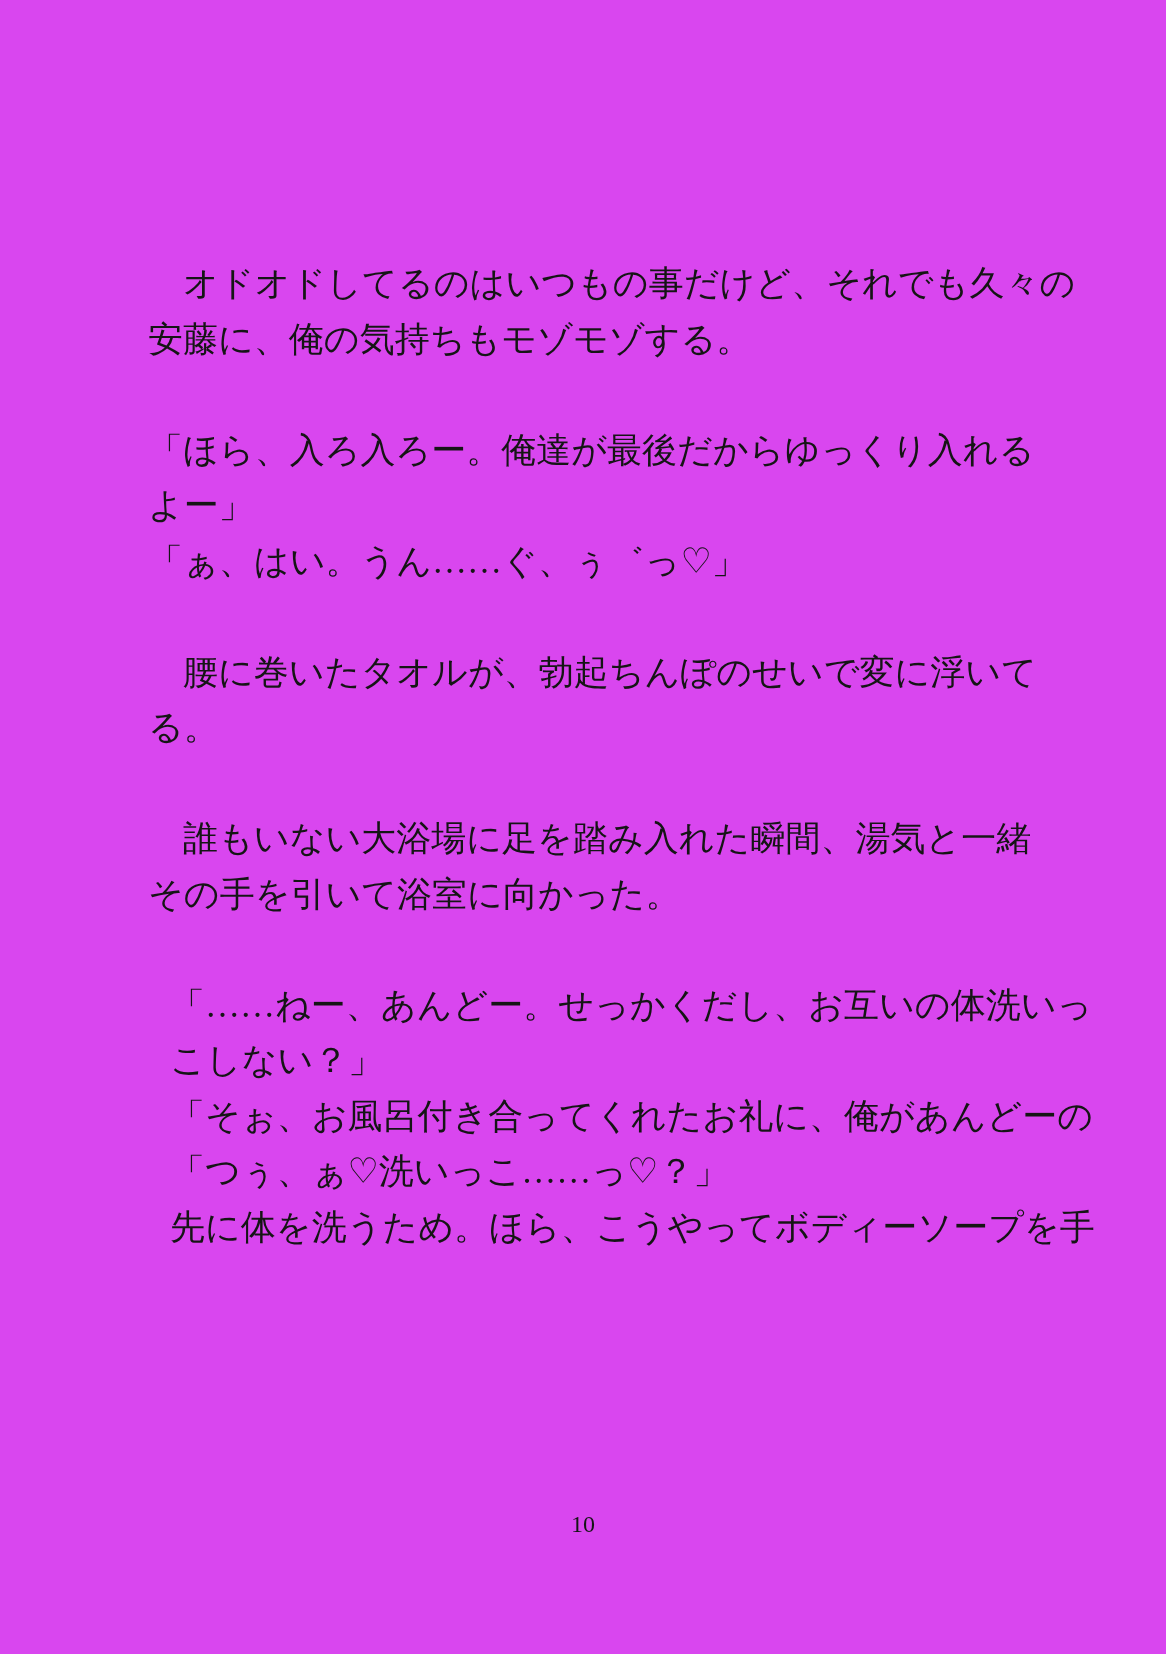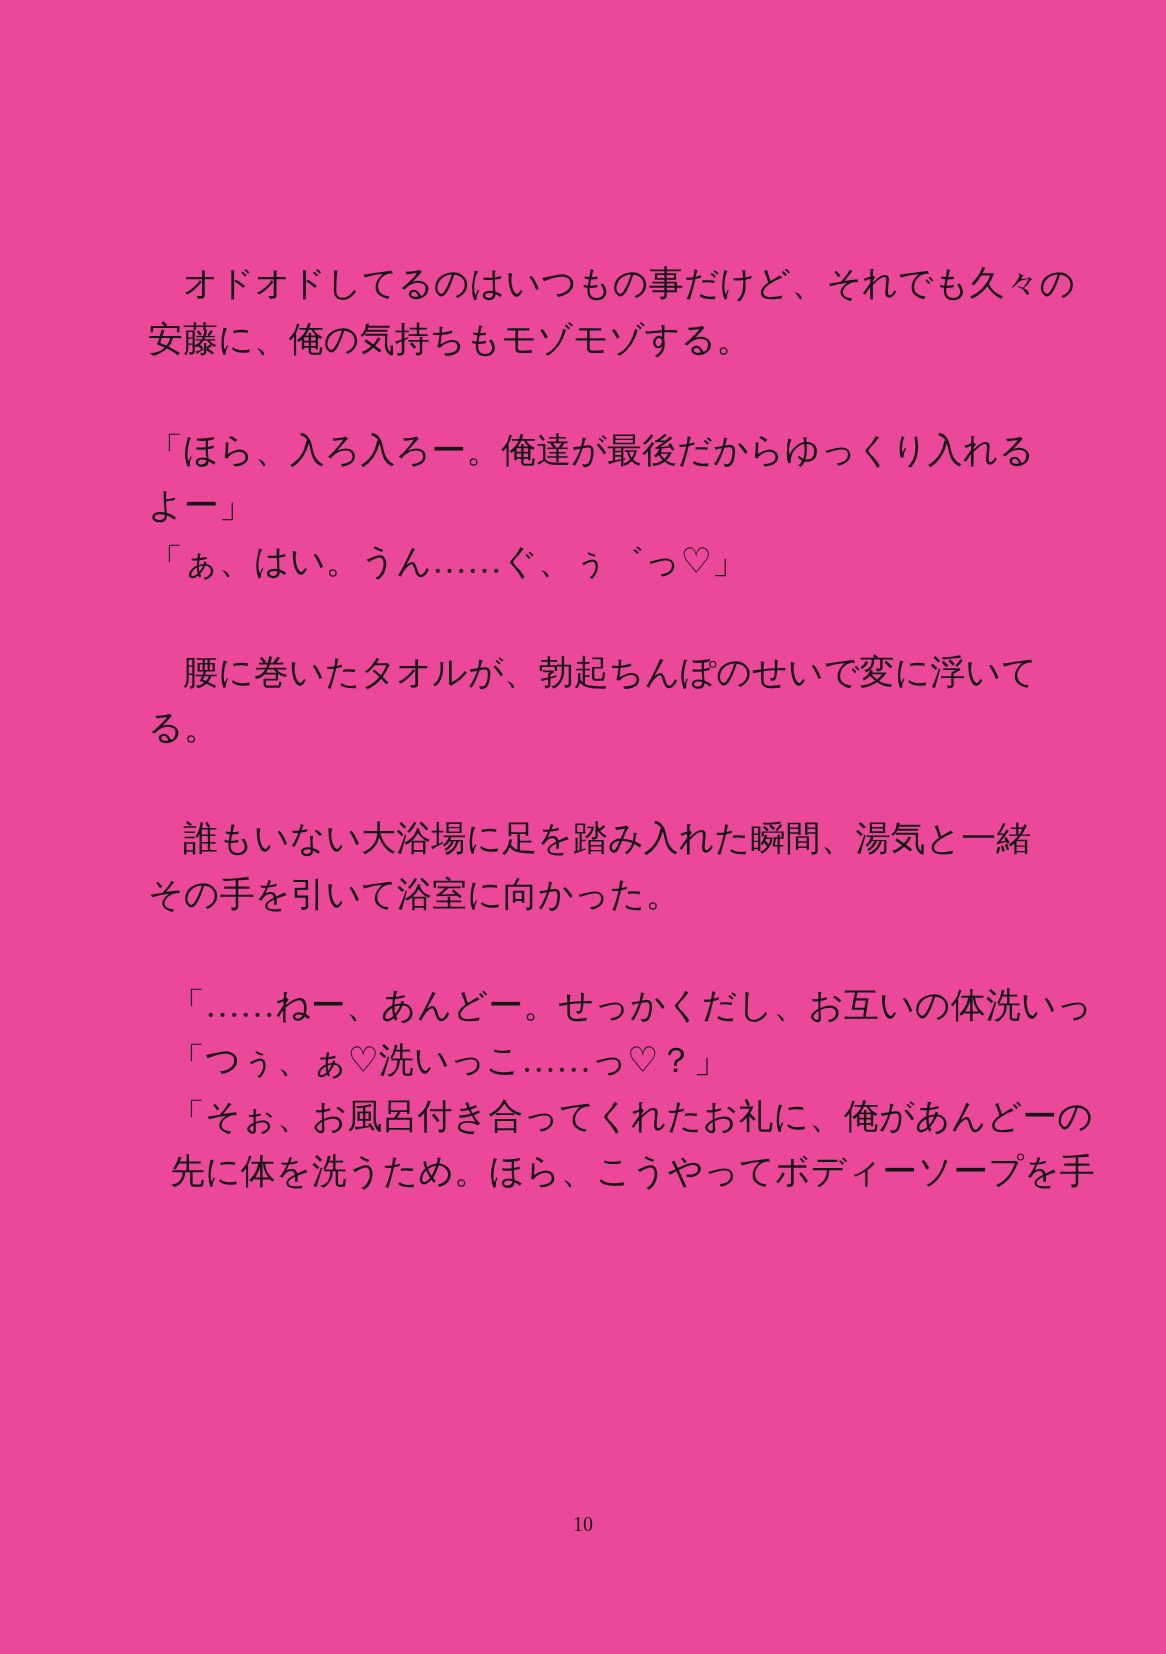--- a/index.html
+++ b/index.html
@@ -10,21 +10,21 @@
     height: 1654px;
     overflow: hidden;
     position: relative;
   }
   .page {
     position: absolute;
     left: 0;
     top: 0;
     width: 1166px;
     height: 1654px;
-    background: #ec4899;
+    background: #d946ef;
     color: #151515;
     font-family: "Liberation Serif", "DejaVu Serif", serif;
   }
   .text-block {
     position: absolute;
     left: 148px;
     top: 256px;
     width: 886px;
     font-size: 35px;
     line-height: 55.5px;
@@ -42,21 +42,21 @@
     display: block;
     white-space: pre;
     height: 55.5px;
   }
   .page-number {
     position: absolute;
     left: 0;
     top: 1506px;
     width: 1166px;
     text-align: center;
-    font-size: 20px;
+    font-size: 24px;
     line-height: 36px;
     color: #151515;
     font-family: "Liberation Serif", "DejaVu Serif", serif;
   }
 </style>
 </head>
 <body>
 
 <div class="page">
 
@@ -78,22 +78,23 @@
       <span class="line">る。</span>
     </div>
 
     <div class="para">
       <span class="line">　誰もいない大浴場に足を踏み入れた瞬間、湯気と一緒</span>
       <span class="line">その手を引いて浴室に向かった。</span>
     </div>
 
     <div class="para">
       <span class="line">「……ねー、あんどー。せっかくだし、お互いの体洗いっ</span>
+      <span class="line">こしない？」</span>
+      <span class="line">「そぉ、お風呂付き合ってくれたお礼に、俺があんどーの</span>
       <span class="line">「つぅ、ぁ♡洗いっこ……っ♡？」</span>
-      <span class="line">「そぉ、お風呂付き合ってくれたお礼に、俺があんどーの</span>
       <span class="line">先に体を洗うため。ほら、こうやってボディーソープを手</span>
     </div>
 
   </div>
 
   <div class="page-number">10</div>
 
 </div>
 
 </body></html>

